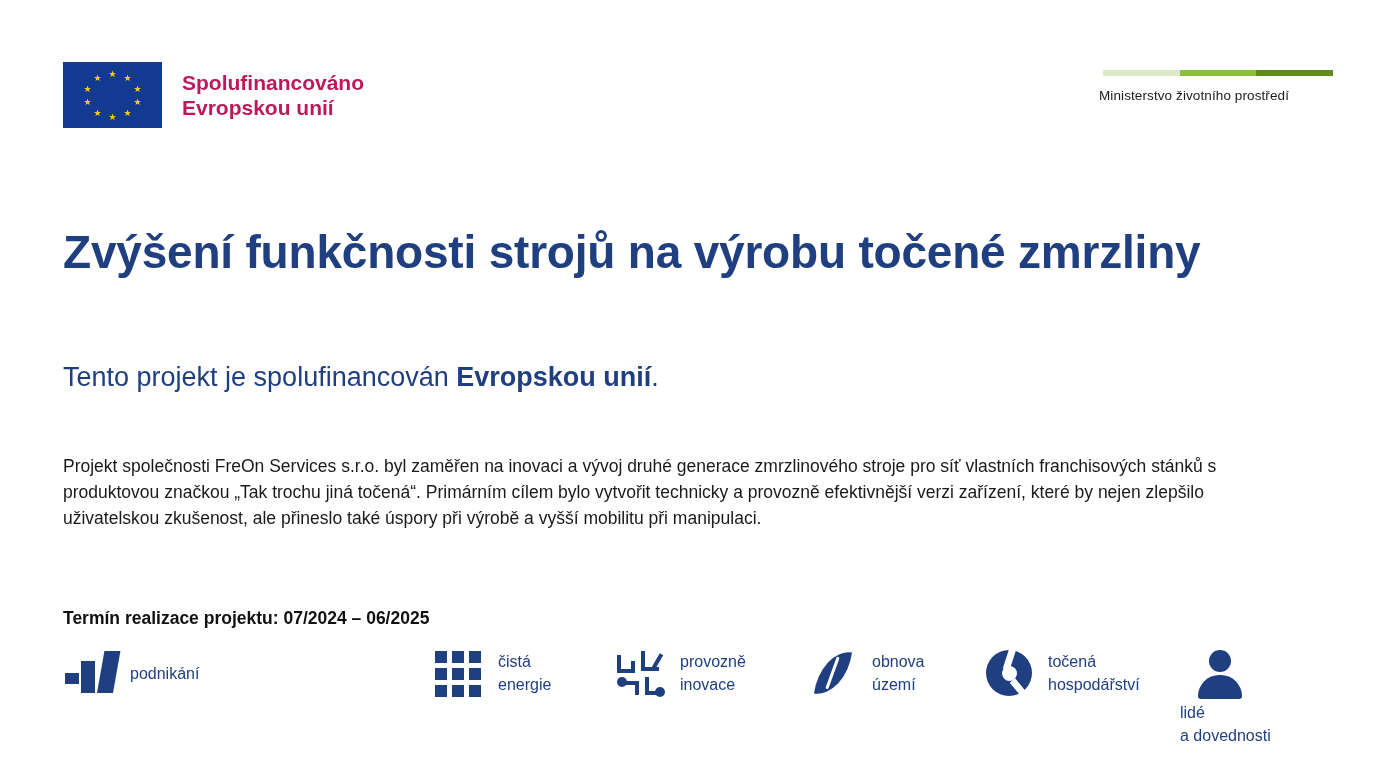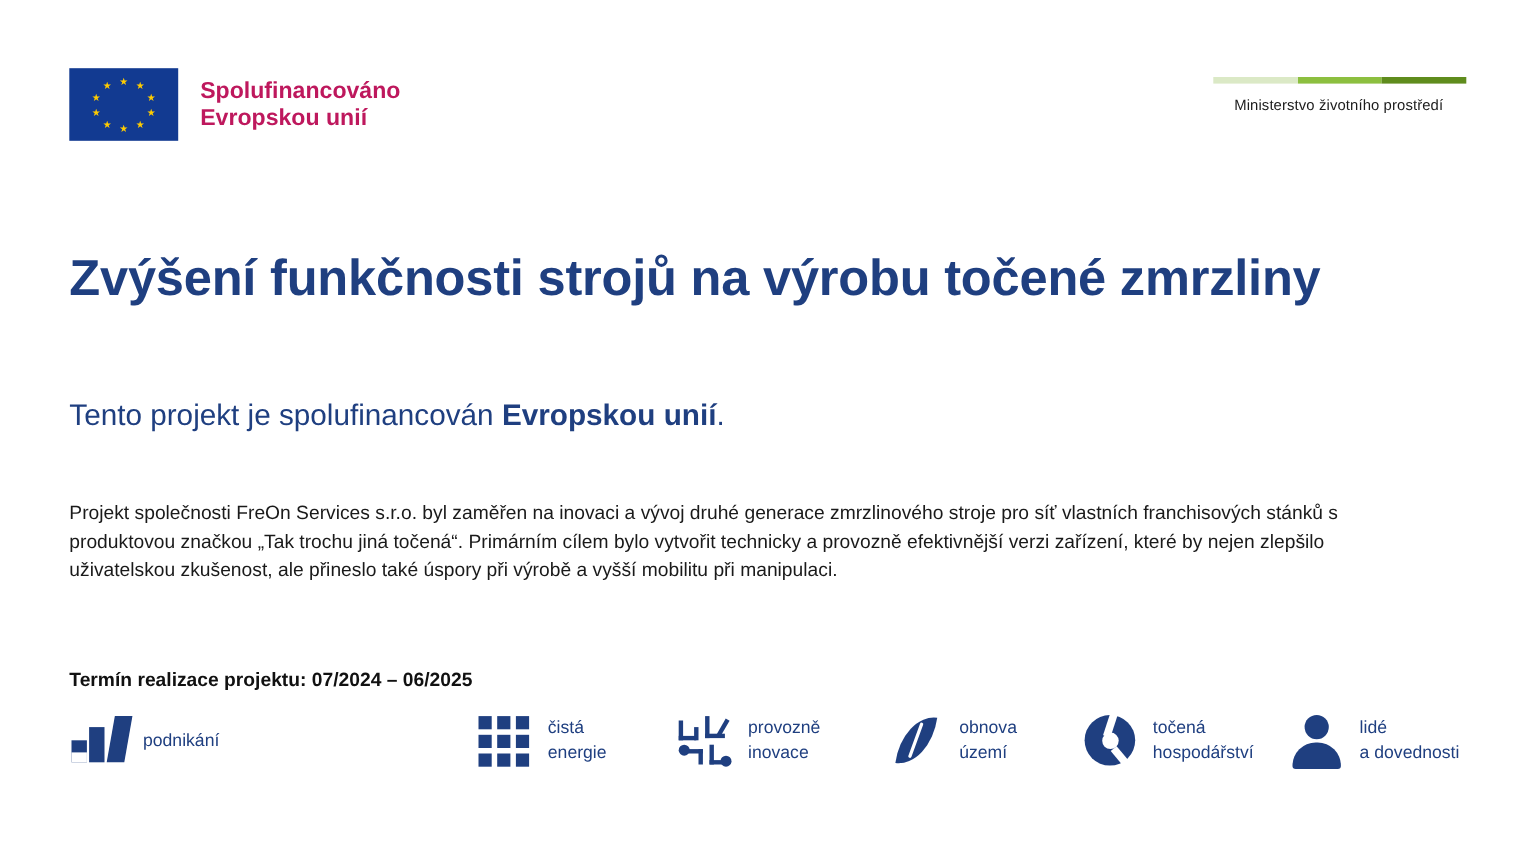--- a/index.html
+++ b/index.html
@@ -53,21 +53,21 @@
     line-height: 25px;
     font-weight: bold;
     color: #be185d;
     white-space: pre-line;
   }
 
   .ministry-block {
     position: absolute;
     right: 62px;
     top: 70px;
-    text-align: center;
+    text-align: left;
     width: 236px;
   }
   .ministry-bars {
     display: flex;
     width: 230px;
     margin: 0 0 12px 4px;
   }
   .ministry-bars span {
     height: 6px;
     flex: 1;
@@ -299,21 +299,21 @@
     <div class="icon-art">
       <div class="circ">
           <span class="cut1"></span>
           <span class="cut2"></span>
         </div>
     </div>
     <div class="icon-label">točená
 hospodářství</div>
   </div>
 
-  <div class="icon-item" style="left:1106px;">
+  <div class="icon-item" style="left:1106px;flex-direction:column;">
     <div class="icon-art">
       <div class="person-head"></div>
         <div class="person-body"></div>
     </div>
     <div class="icon-label">lidé
 a dovednosti</div>
   </div>
 
 </div>
 

